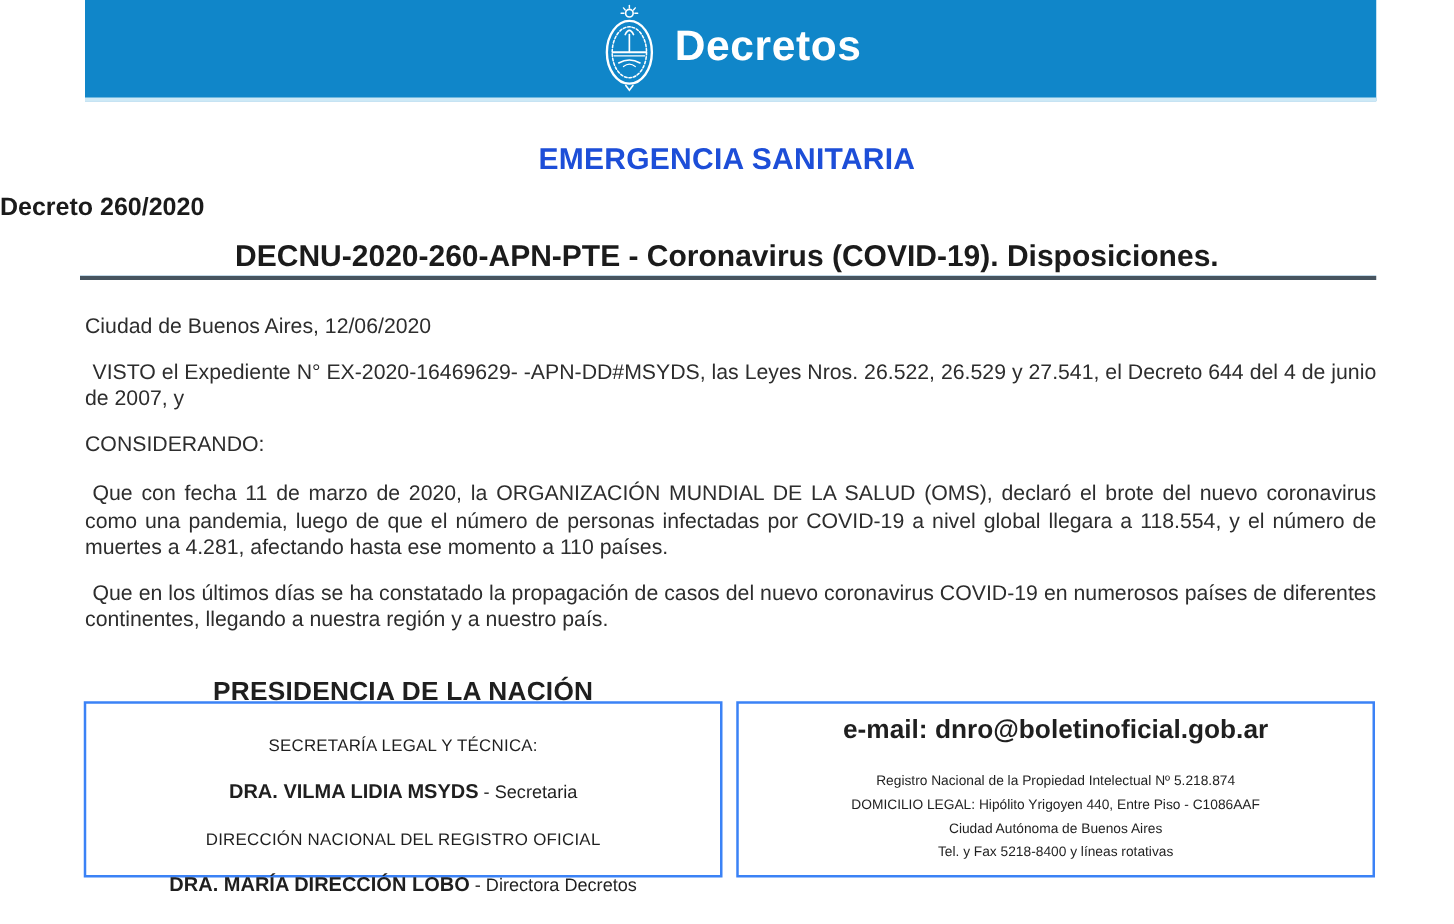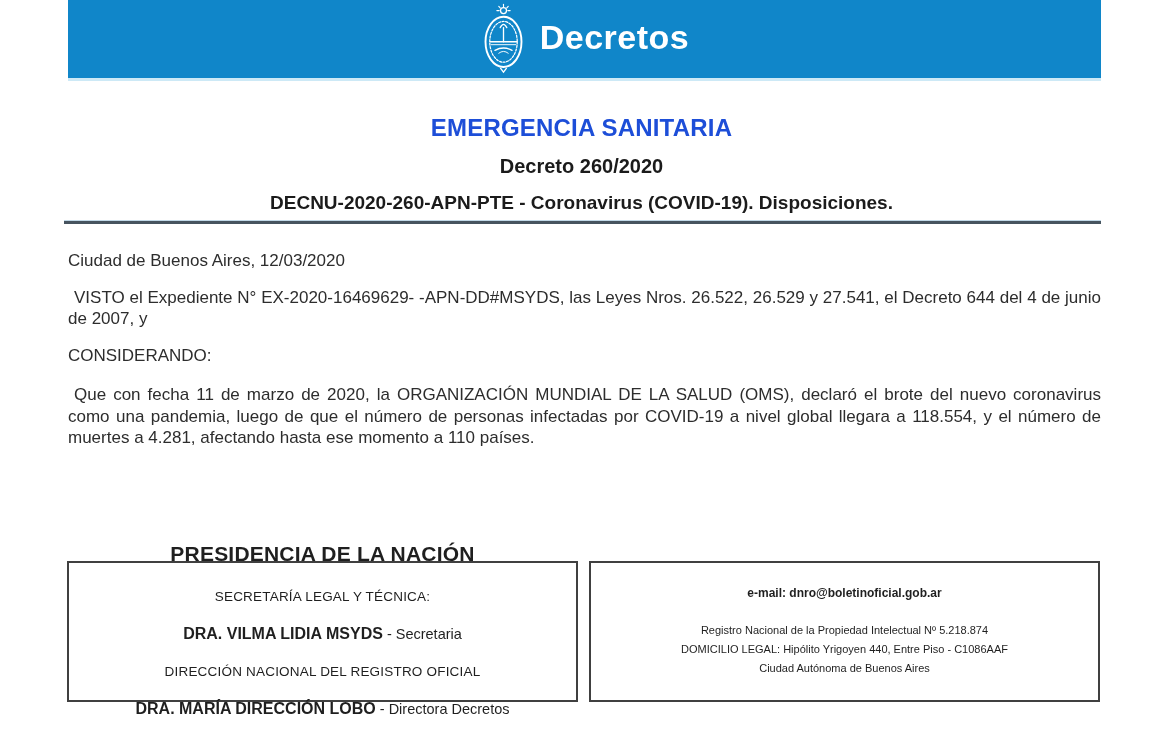--- a/index.html
+++ b/index.html
@@ -27,53 +27,53 @@
     line-height:1;padding-bottom:4px;
   }
   
   .doc-title{
     position:absolute;left:0;top:114px;width:100%;
     text-align:center;font-size:24px;font-weight:bold;color:#1d4ed8;
     letter-spacing:0.2px;margin:0;
   }
   .doc-subtitle{
     position:absolute;left:0;top:155px;width:100%;
-    text-align:center;font-size:20px;font-weight:bold;color:#1b1b1b;margin:0;
+    font-size:20px;font-weight:bold;color:#1b1b1b;margin:0;
   }
   .doc-reference{
     position:absolute;left:0;top:192px;width:100%;
-    text-align:center;font-size:19px;font-weight:bold;color:#1b1b1b;margin:0;
+    text-align:center;font-size:24px;font-weight:bold;color:#1b1b1b;margin:0;
   }
   .title-rule{
     position:absolute;left:64px;top:220px;width:1037px;height:4px;
     background:linear-gradient(to bottom,#c2d9e8 0,#c2d9e8 1px,#47545f 1px,#47545f 4px);
   }
   
   .doc-body{
     position:absolute;left:68px;top:250px;width:1033px;
     font-size:17px;line-height:21.5px;color:#2d2d2d;
   }
   .doc-body p{margin:0 0 15px 0;}
   .doc-body p.just{text-align:justify;text-indent:6px;}
   .doc-body p.considerando{margin-bottom:18px;}
   
   .box{
     position:absolute;top:561px;height:137px;width:507px;
-    border:2px solid #404040;background:#ffffff;
+    border:2px solid #3b82f6;background:#ffffff;
     box-sizing:content-box;
     display:flex;flex-direction:column;align-items:center;justify-content:center;
     text-align:center;color:#1f1f1f;
   }
   .box-left{left:67px;}
   .box-right{left:589px;}
   .bx-title{font-size:21px;font-weight:bold;letter-spacing:0.2px;margin-bottom:5px;}
   .bx-small{font-size:13.5px;letter-spacing:0.2px;margin:18px 0;}
   .bx-line{font-size:14.5px;margin:3px 0;}
   .bx-line .name{font-weight:bold;font-size:16px;}
-  .bx-email{font-size:12px;font-weight:bold;margin-bottom:20px;}
+  .bx-email{font-size:21px;font-weight:bold;margin-bottom:20px;}
   .bx-info{font-size:11px;margin:3.5px 0;}
 </style>
 </head>
 <body>
 
 <div class="page">
 
   <header class="topbar">
     <div class="brand">
       <span class="coat">
@@ -104,34 +104,36 @@
       <span class="brand-text">Decretos</span>
     </div>
   </header>
 
   <h1 class="doc-title">EMERGENCIA SANITARIA</h1>
   <h2 class="doc-subtitle">Decreto 260/2020</h2>
   <h3 class="doc-reference">DECNU-2020-260-APN-PTE - Coronavirus (COVID-19). Disposiciones.</h3>
   <div class="title-rule"></div>
 
   <main class="doc-body">
-    <p>Ciudad de Buenos Aires, 12/03/2020</p>
+    <p>Ciudad de Buenos Aires, 12/06/2020</p>
     <p class="just">VISTO el Expediente N° EX-2020-16469629- -APN-DD#MSYDS, las Leyes Nros. 26.522, 26.529 y 27.541, el Decreto 644 del 4 de junio de 2007, y</p>
     <p class="considerando">CONSIDERANDO:</p>
     <p class="just">Que con fecha 11 de marzo de 2020, la ORGANIZACIÓN MUNDIAL DE LA SALUD (OMS), declaró el brote del nuevo coronavirus como una pandemia, luego de que el número de personas infectadas por COVID-19 a nivel global llegara a 118.554, y el número de muertes a 4.281, afectando hasta ese momento a 110 países.</p>
+    <p class="just">Que en los últimos días se ha constatado la propagación de casos del nuevo coronavirus COVID-19 en numerosos países de diferentes continentes, llegando a nuestra región y a nuestro país.</p>
   </main>
 
   <div class="box box-left">
     <div class="bx-title">PRESIDENCIA DE LA NACIÓN</div>
     <div class="bx-small">SECRETARÍA LEGAL Y TÉCNICA:</div>
     <div class="bx-line"><span class="name">DRA. VILMA LIDIA MSYDS</span><span> - Secretaria</span></div>
     <div class="bx-small">DIRECCIÓN NACIONAL DEL REGISTRO OFICIAL</div>
     <div class="bx-line"><span class="name">DRA. MARÍA DIRECCIÓN LOBO</span><span> - Directora Decretos</span></div>
   </div>
 
   <div class="box box-right">
     <div class="bx-email">e-mail: dnro@boletinoficial.gob.ar</div>
     <div class="bx-info">Registro Nacional de la Propiedad Intelectual Nº 5.218.874</div>
     <div class="bx-info">DOMICILIO LEGAL: Hipólito Yrigoyen 440, Entre Piso - C1086AAF</div>
     <div class="bx-info">Ciudad Autónoma de Buenos Aires</div>
+    <div class="bx-info">Tel. y Fax 5218-8400 y líneas rotativas</div>
   </div>
 
 </div>
 
 </body></html>

